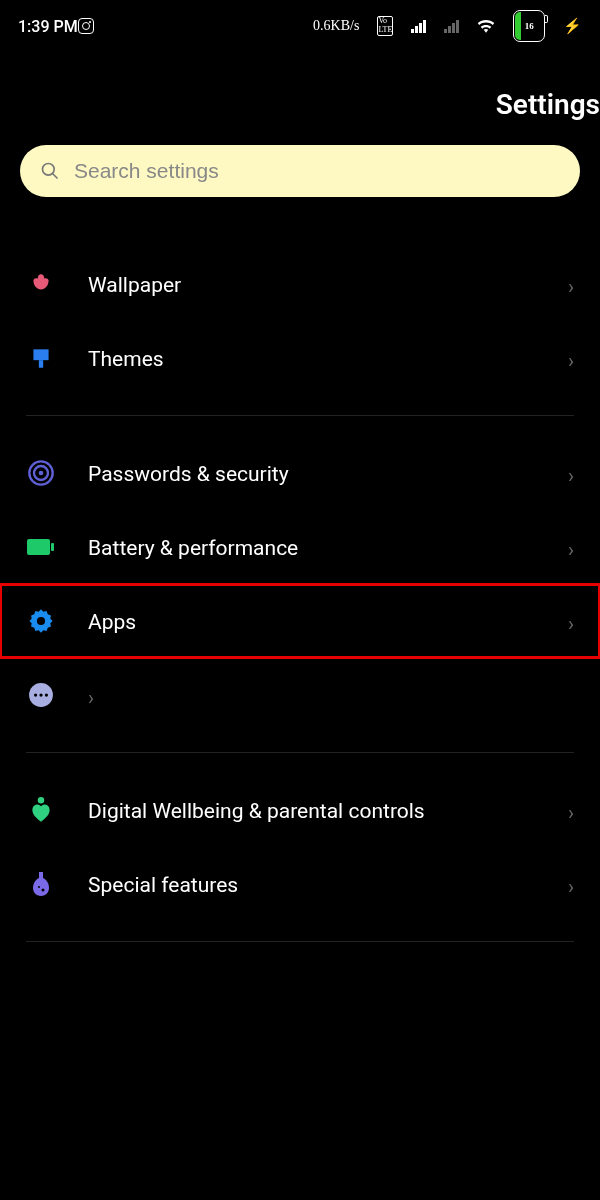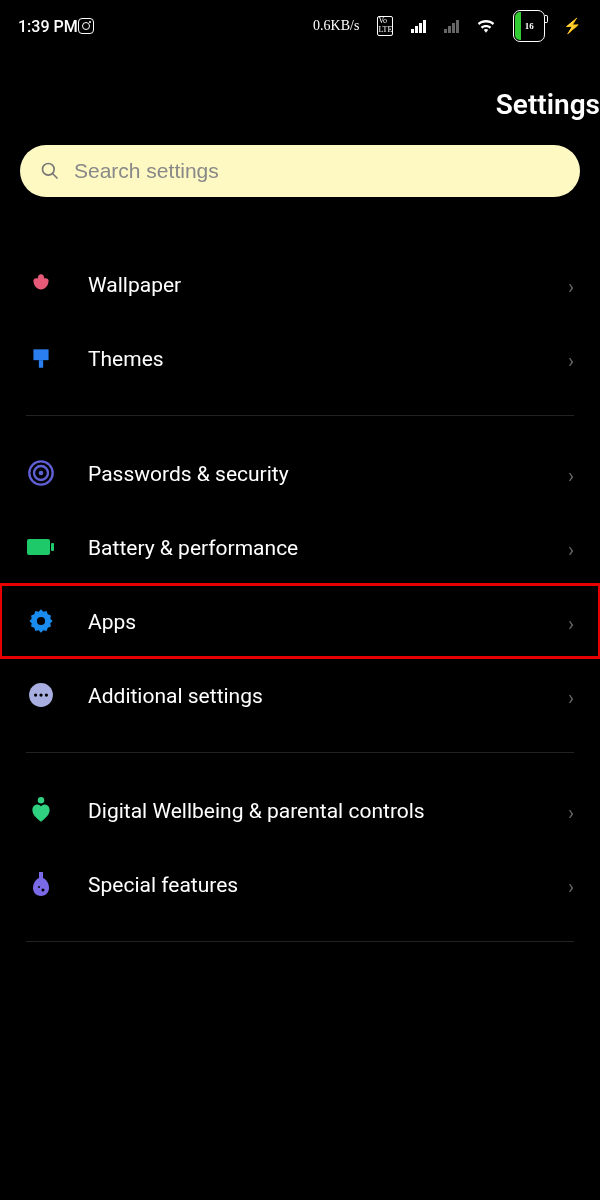--- a/index.html
+++ b/index.html
@@ -169,21 +169,20 @@
 
   <div class="row">
     <span class="icon-slot">
       <svg width="26" height="26" viewBox="0 0 24 24">
           <circle cx="12" cy="12" r="11" fill="#a8aee0"></circle>
           <circle cx="7" cy="12" r="1.5" fill="#000"></circle>
           <circle cx="12" cy="12" r="1.5" fill="#000"></circle>
           <circle cx="17" cy="12" r="1.5" fill="#000"></circle>
         </svg>
     </span>
-    <span class="label">Additional settings</span>
     <span class="chevron">›</span>
   </div>
 
   <div class="divider"></div>
 
   <div class="row">
     <span class="icon-slot">
       <svg width="26" height="28" viewBox="0 0 24 26">
           <circle cx="12" cy="4" r="3" fill="#2fd080"></circle>
           <path d="M12 24c-5-4-8-7-8-11 0-3 2-5 5-5 1 0 2 .5 3 1.5 1-1 2-1.5 3-1.5 3 0 5 2 5 5 0 4-3 7-8 11z" fill="#2fd080"></path>

